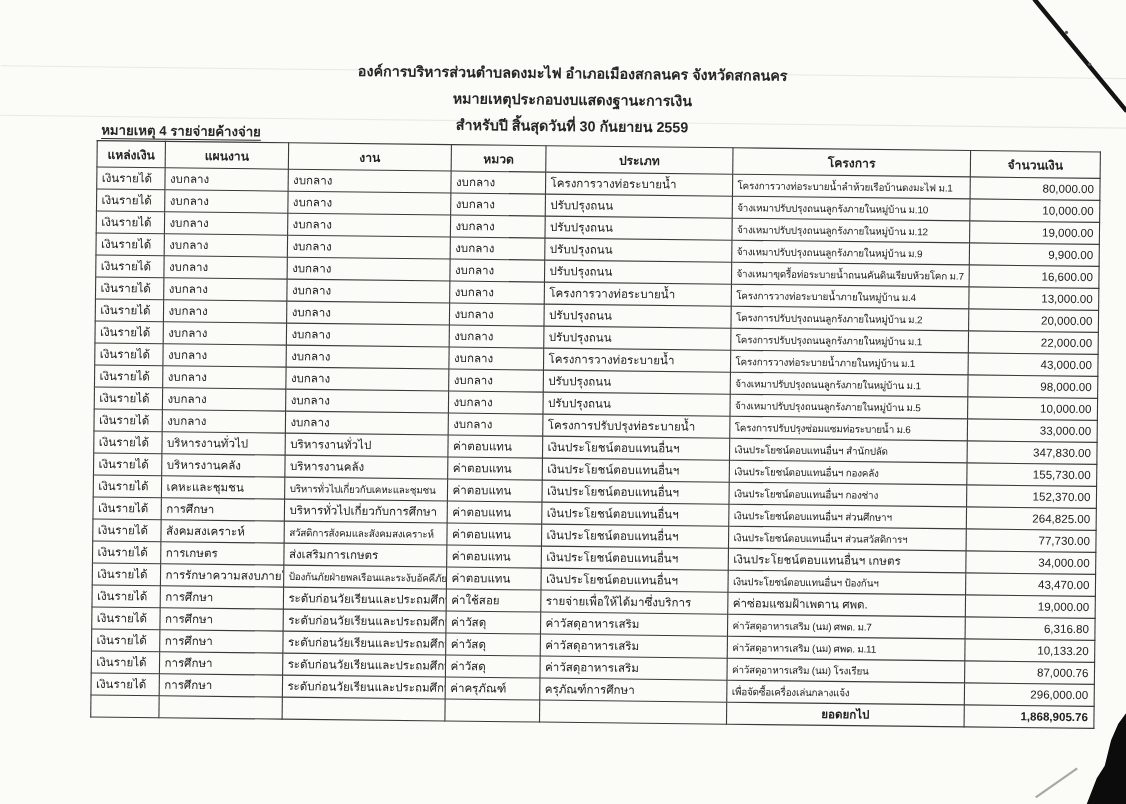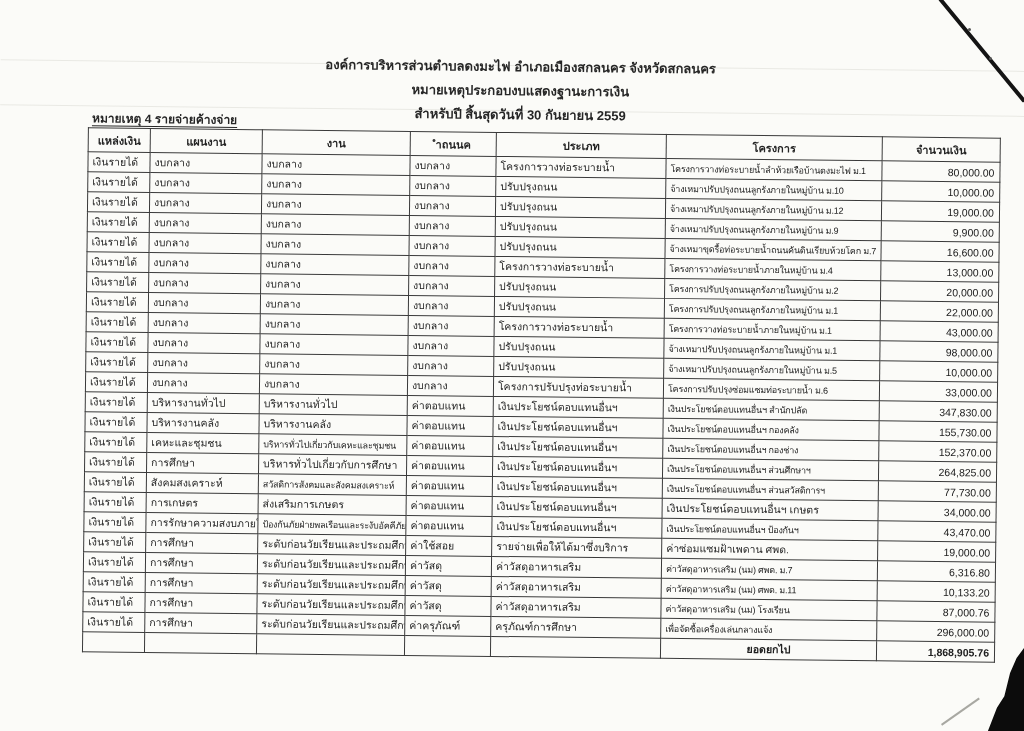--- a/index.html
+++ b/index.html
@@ -81,21 +81,21 @@
       <col style="width:86px">
         <col style="width:170px">
         <col style="width:216px">
       <col style="width:118px">
     </colgroup>
     <thead>
       <tr>
         <th>แหล่งเงิน</th>
         <th>แผนงาน</th>
         <th>งาน</th>
-        <th>ำถนนค</th>
+        <th>หมวด</th>
         <th>ประเภท</th>
         <th>โครงการ</th>
         <th>จำนวนเงิน</th>
       </tr>
     </thead>
     <tbody>
         <tr>
     <td>เงินรายได้</td>
     <td>งบกลาง</td>
     <td>งบกลาง</td>

